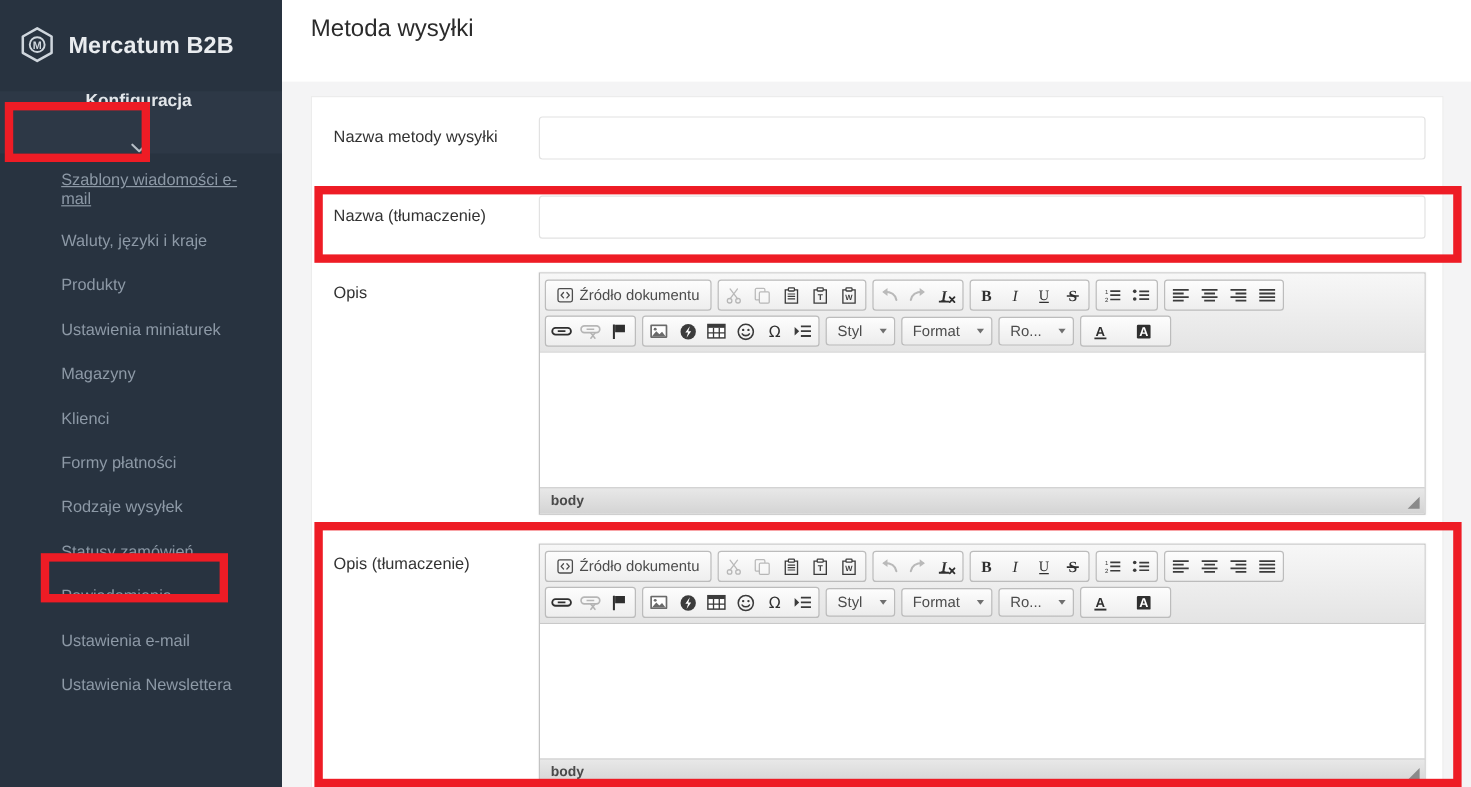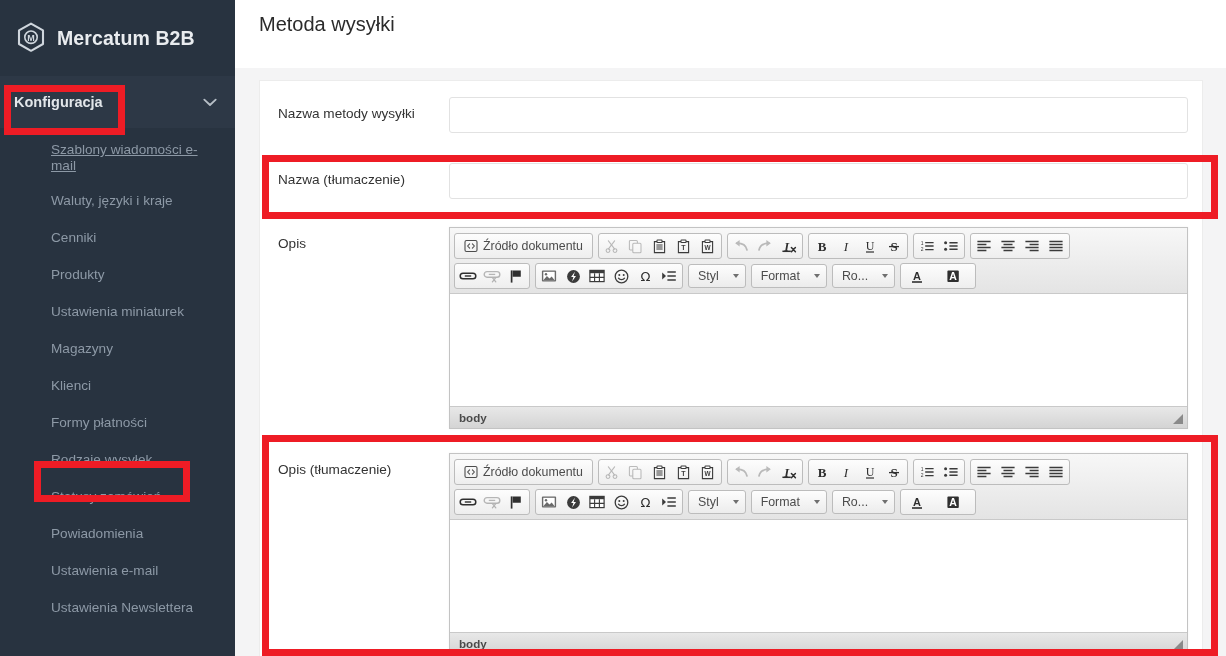--- a/index.html
+++ b/index.html
@@ -35,20 +35,21 @@
   .nav-group-header {
     height: 52px;
     background: #2d3846;
     display: flex; align-items: center;
     padding: 0 18px 0 14px;
     color: #e2e6ea;
     font-size: 14.5px;
     font-weight: bold;
     justify-content: space-between;
     position: relative;
+    flex-direction: column;
   }
   .chev { width: 14px; height: 9px; display:block; opacity:.85; }
   .nav-list { padding-top: 6px; }
   .nav-item {
     color: #8d99a6;
     font-size: 13.6px;
     line-height: 17px;
     padding: 10px 16px 10px 51px;
     white-space: normal;
   }
@@ -204,21 +205,20 @@
       <span>
         <svg class="chev" viewBox="0 0 14 9" fill="none" aria-hidden="true">
           <path d="M1.3 1.6 L7 7 L12.7 1.6" stroke="#cfd6dd" stroke-width="1.8" stroke-linecap="round" stroke-linejoin="round"></path>
         </svg>
       </span>
     </div>
 
     <nav class="nav-list">
       <div class="nav-item two-line">Szablony wiadomości e-mail</div>
       <div class="nav-item">Waluty, języki i kraje</div>
-      <div class="nav-item">Cenniki</div>
       <div class="nav-item">Produkty</div>
       <div class="nav-item">Ustawienia miniaturek</div>
       <div class="nav-item">Magazyny</div>
       <div class="nav-item">Klienci</div>
       <div class="nav-item">Formy płatności</div>
       <div class="nav-item">Rodzaje wysyłek</div>
       <div class="nav-item">Statusy zamówień</div>
       <div class="nav-item">Powiadomienia</div>
       <div class="nav-item">Ustawienia e-mail</div>
       <div class="nav-item">Ustawienia Newslettera</div>

